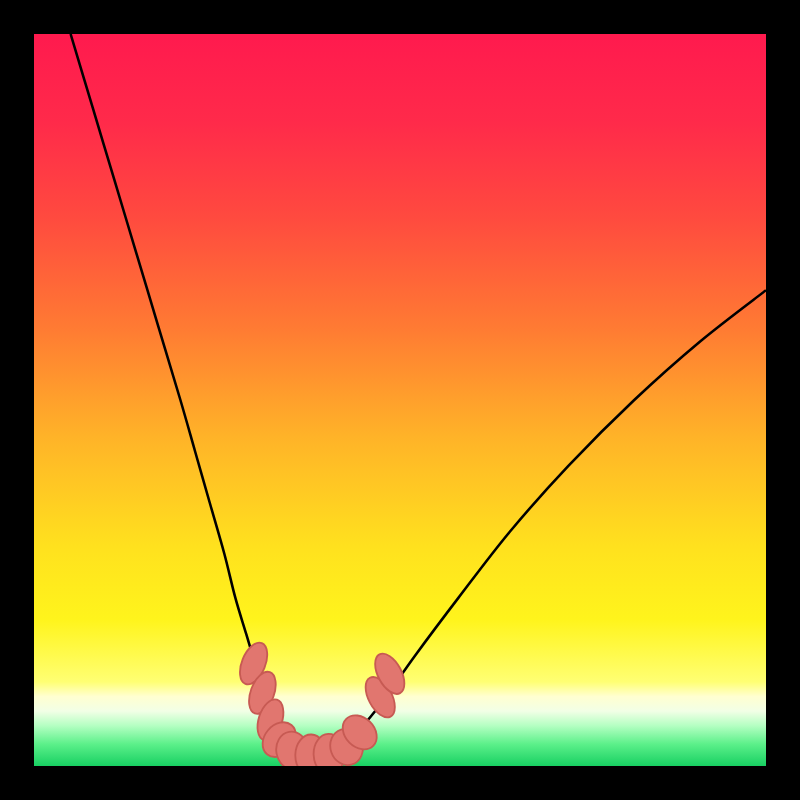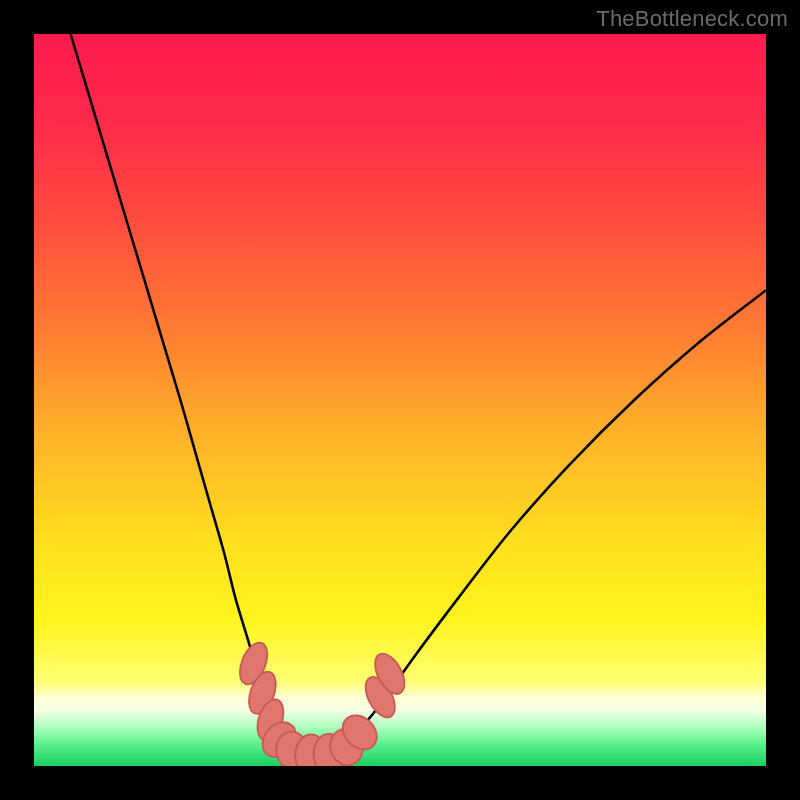--- a/index.html
+++ b/index.html
@@ -86,14 +86,13 @@
           <ellipse cx="35.300" cy="97.900" rx="2.600" ry="2.200" fill="#e1766f" stroke="#c75a53" stroke-width="0.25" transform="rotate(80 35.300 97.900)"></ellipse>
           <ellipse cx="37.800" cy="98.500" rx="2.800" ry="2.100" fill="#e1766f" stroke="#c75a53" stroke-width="0.25" transform="rotate(92 37.800 98.500)"></ellipse>
           <ellipse cx="40.300" cy="98.400" rx="2.800" ry="2.100" fill="#e1766f" stroke="#c75a53" stroke-width="0.25" transform="rotate(88 40.300 98.400)"></ellipse>
           <ellipse cx="42.700" cy="97.400" rx="2.500" ry="2.200" fill="#e1766f" stroke="#c75a53" stroke-width="0.25" transform="rotate(72 42.700 97.400)"></ellipse>
           <ellipse cx="44.500" cy="95.400" rx="2.000" ry="2.600" fill="#e1766f" stroke="#c75a53" stroke-width="0.25" transform="rotate(-45 44.500 95.400)"></ellipse>
           <ellipse cx="47.300" cy="90.600" rx="1.600" ry="3.000" fill="#e1766f" stroke="#c75a53" stroke-width="0.25" transform="rotate(-28 47.300 90.600)"></ellipse>
           <ellipse cx="48.600" cy="87.400" rx="1.600" ry="3.000" fill="#e1766f" stroke="#c75a53" stroke-width="0.25" transform="rotate(-28 48.600 87.400)"></ellipse>
         </g>
     </svg>
   </div>
-  <div class="watermark">TheBottleneck.com</div>
 </div>
 
 </body></html>

